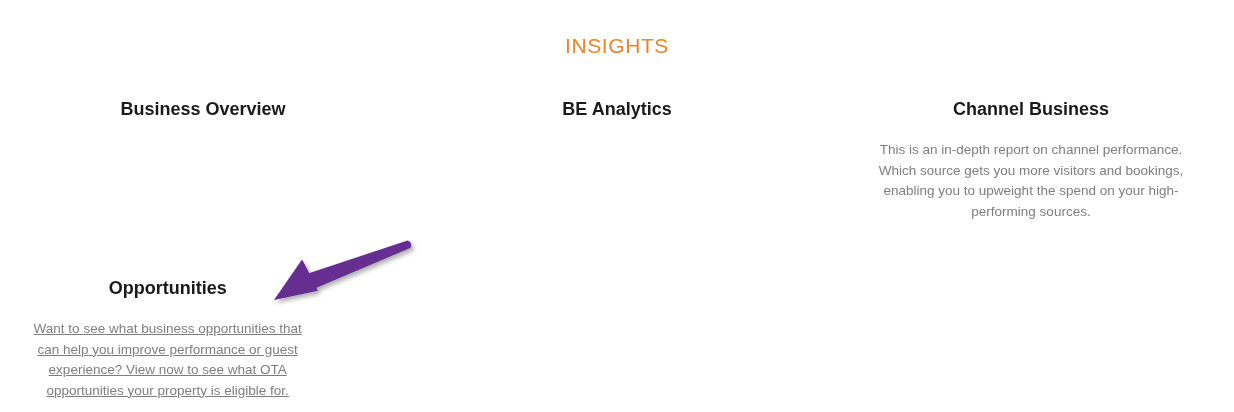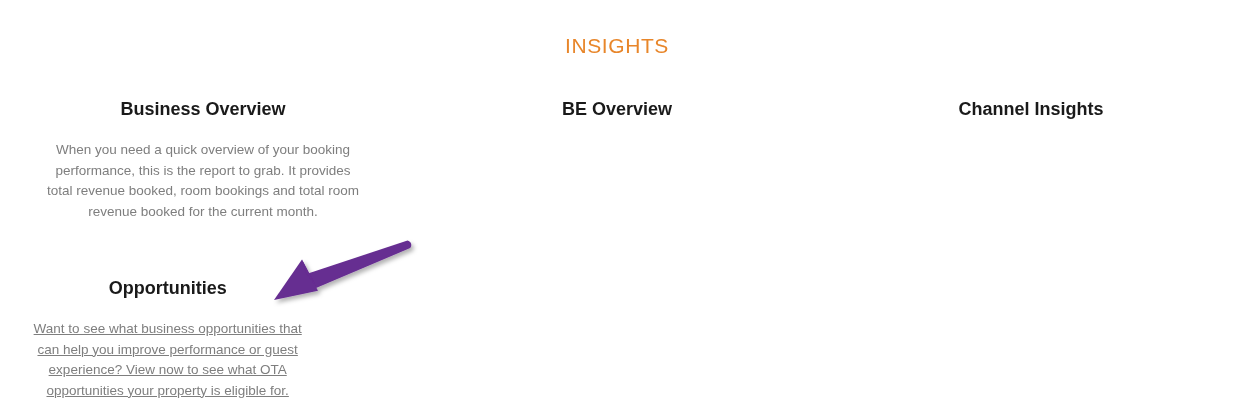--- a/index.html
+++ b/index.html
@@ -112,29 +112,29 @@
 <body>
 
 <div class="page">
 
   <div class="section-title">INSIGHTS</div>
 
   <div class="features">
 
     <div class="feature-col">
       <h3 class="feature-heading">Business Overview</h3>
-      <p class="feature-body">When you need a quick overview of your booking performance, this is the report to grab. It provides total revenue booked, room bookings and total room revenue booked for the current month.</p>
     </div>
 
     <div class="feature-col">
-      <h3 class="feature-heading">BE Overview</h3>
+      <h3 class="feature-heading">BE Analytics</h3>
     </div>
 
     <div class="feature-col">
-      <h3 class="feature-heading">Channel Insights</h3>
+      <h3 class="feature-heading">Channel Business</h3>
+      <p class="feature-body">This is an in-depth report on channel performance. Which source gets you more visitors and bookings, enabling you to upweight the spend on your high-performing sources.</p>
     </div>
 
   </div>
 
   <div class="features-row2">
 
     <div class="feature-col">
       <h3 class="feature-heading">Opportunities</h3>
       <p class="feature-body">Want to see what business opportunities that can help you improve performance or guest experience? View now to see what OTA opportunities your property is eligible for.</p>
     </div>

